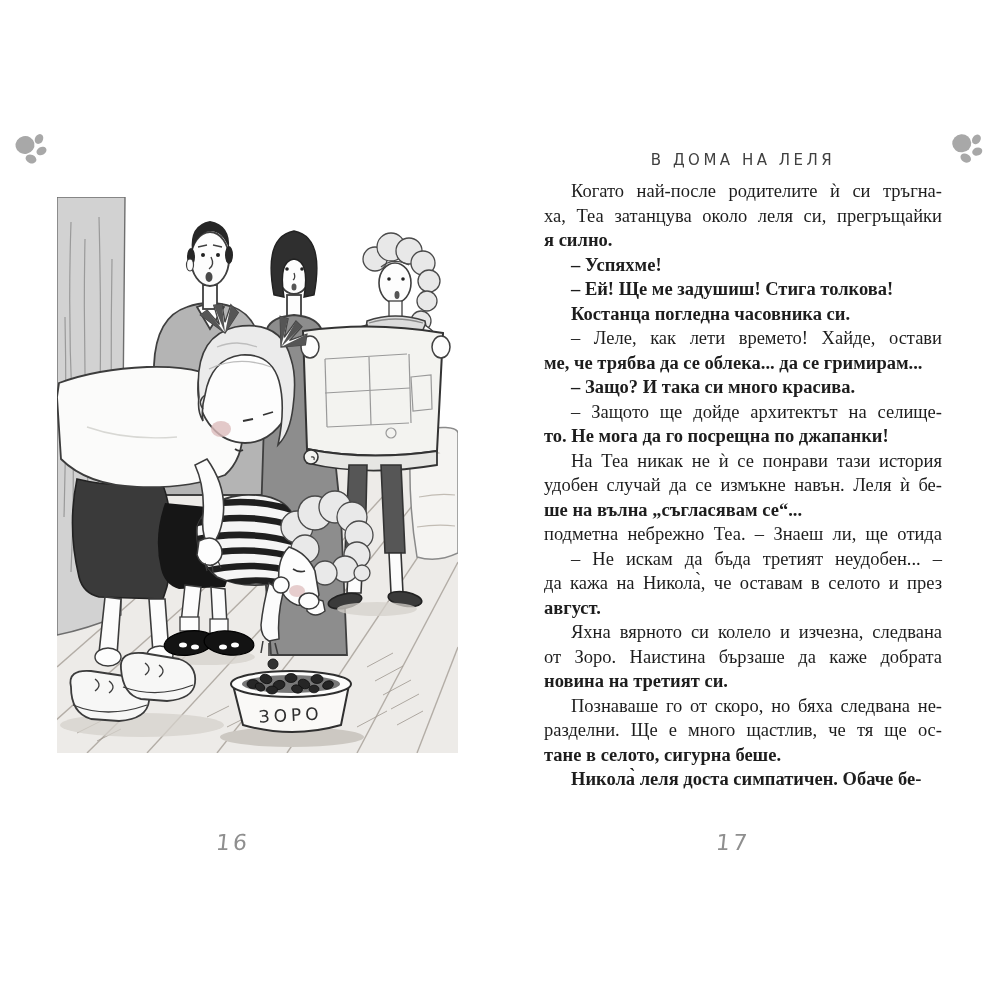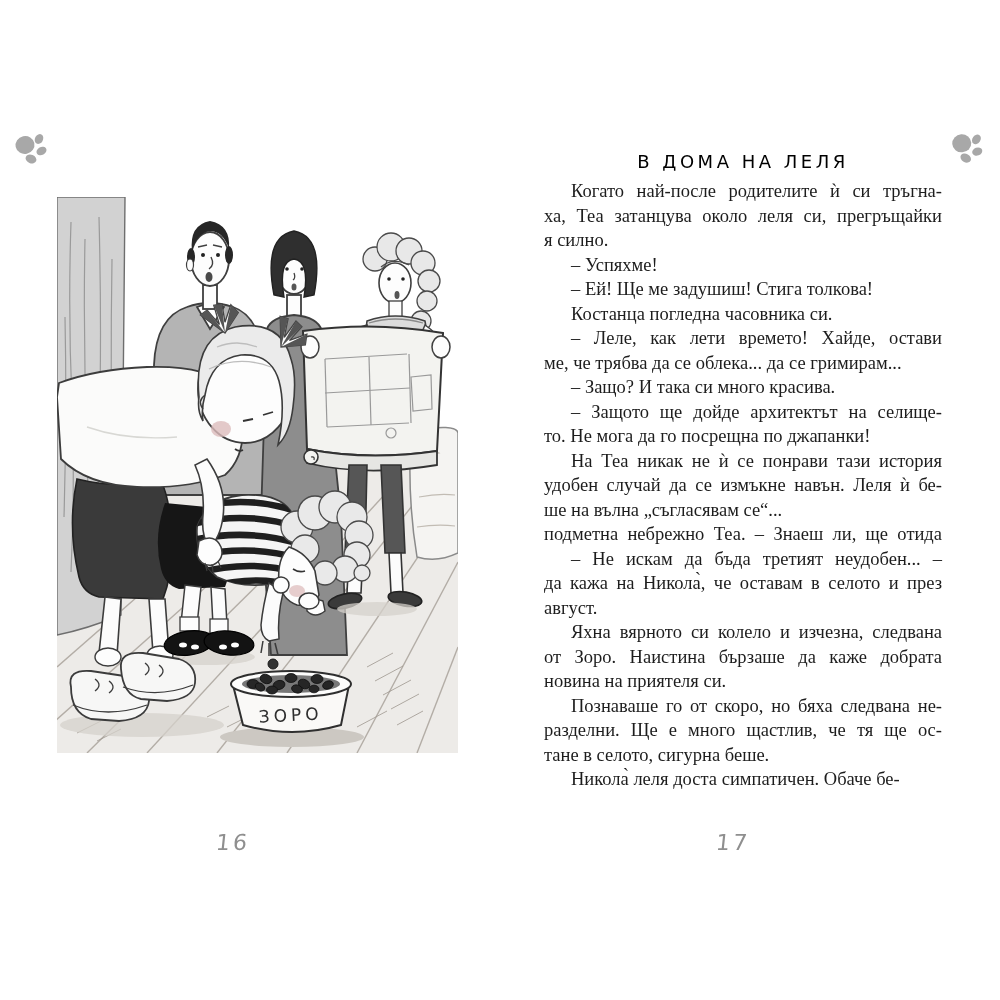--- a/index.html
+++ b/index.html
@@ -3,26 +3,26 @@
 <meta charset="utf-8">
 <style>
   html,body{margin:0;padding:0;background:#ffffff;}
   .spread{position:relative;width:1000px;height:1000px;background:#ffffff;overflow:hidden;
           font-family:"Liberation Serif","DejaVu Serif",serif;}
   .paw{position:absolute;width:34px;height:38px;}
   .paw.left{left:13px;top:131px;}
   .paw.right{left:949px;top:130px;transform:rotate(8deg);}
   .illustration{position:absolute;left:57px;top:197px;width:401px;height:556px;}
   .running-header{position:absolute;left:544px;top:151px;width:398px;text-align:center;
-          font-family:"DejaVu Sans","Liberation Sans",sans-serif;font-size:18px;
-          letter-spacing:3.5px;color:#000000;}
+          font-family:"DejaVu Sans","Liberation Sans",sans-serif;font-size:15px;
+          letter-spacing:3.5px;color:#404040;}
   .text-column{position:absolute;left:544px;top:179px;width:398px;
           font-size:18.5px;line-height:24.5px;color:#1d1d1d;}
   .line{text-align:justify;text-align-last:justify;white-space:nowrap;}
-  .line.last{text-align-last:left;}
+  .line.last{text-align-last:left;font-weight:bold;}
   .line.indent{text-indent:27px;}
   .page-number{position:absolute;top:830px;width:70px;text-align:center;
           font-family:"DejaVu Sans","Liberation Sans",sans-serif;font-size:22px;
           color:#8f8f8f;letter-spacing:3px;transform:skewX(-6deg);}
   .page-number.pn-left{left:198px;}
   .page-number.pn-right{left:698px;}
 </style>
 </head>
 <body>
 
@@ -343,21 +343,21 @@
       <div class="line last">то. Не мога да го посрещна по джапанки!</div>
       <div class="line indent">На Теа никак не ѝ се понрави тази история</div>
       <div class="line">удобен случай да се измъкне навън. Леля ѝ бе-</div>
       <div class="line last">ше на вълна „съгласявам се“...</div>
       <div class="line">подметна небрежно Теа. – Знаеш ли, ще отида</div>
       <div class="line indent">– Не искам да бъда третият неудобен... –</div>
       <div class="line">да кажа на Никола̀, че оставам в селото и през</div>
       <div class="line last">август.</div>
       <div class="line indent">Яхна вярното си колело и изчезна, следвана</div>
       <div class="line">от Зоро. Наистина бързаше да каже добрата</div>
-      <div class="line last">новина на приятеля си.</div>
+      <div class="line last">новина на третият си.</div>
       <div class="line indent">Познаваше го от скоро, но бяха следвана не-</div>
       <div class="line">разделни. Ще е много щастлив, че тя ще ос-</div>
       <div class="line last">тане в селото, сигурна беше.</div>
       <div class="line indent last">Никола̀ леля доста симпатичен. Обаче бе-</div>
     </div>
 
   <div class="page-number pn-left">16</div>
   <div class="page-number pn-right">17</div>
 
 </div>

